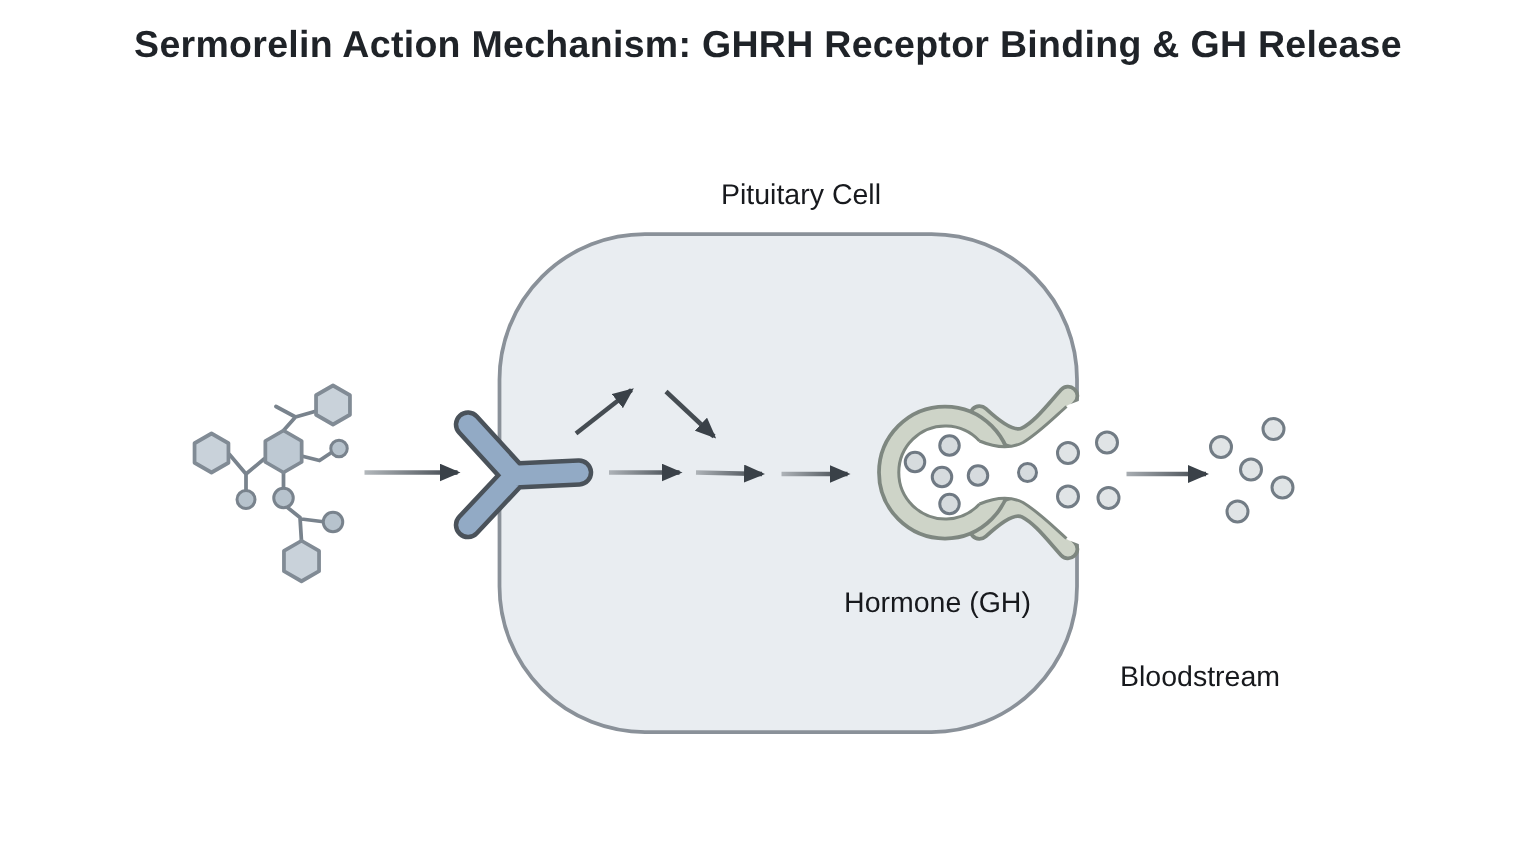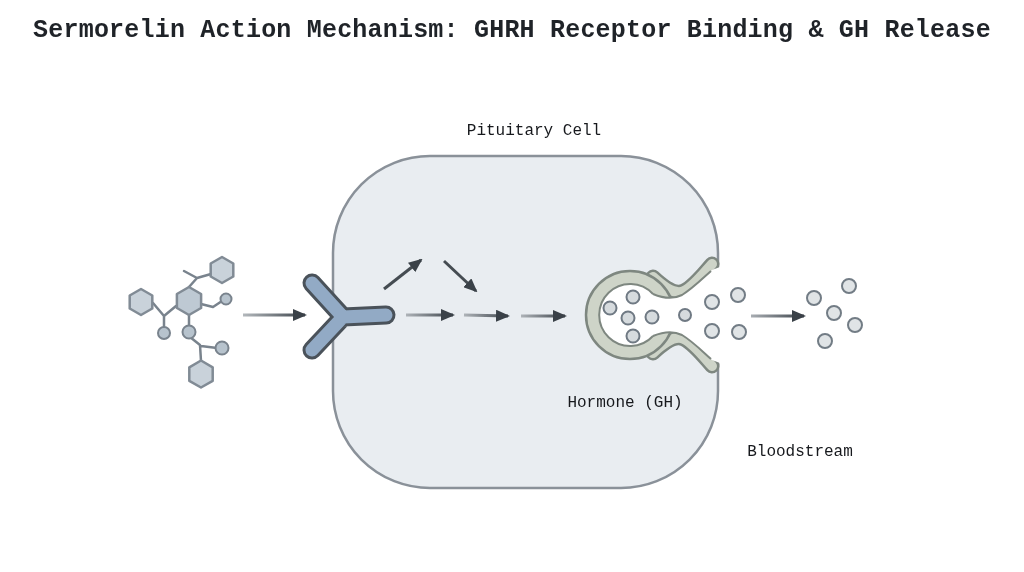--- a/index.html
+++ b/index.html
@@ -1,26 +1,26 @@
 <!DOCTYPE html>
 <html><head>
 <meta charset="utf-8">
 <style>
   html,body{margin:0;padding:0;background:#ffffff;}
   .canvas{
     position:relative;width:1024px;height:531px;background:#ffffff;overflow:hidden;
-    font-family:Liberation Mono, monospace;
+    font-family:Liberation Sans, sans-serif;
   }
   .title{
     position:absolute;top:16px;left:0;width:1024px;text-align:center;
     font-size:25px;font-weight:700;color:#1f2328;letter-spacing:.2px;margin:0;
   }
   .diagram-svg{position:absolute;left:0;top:0;width:1024px;height:572px;}
   .lbl{
-    position:absolute;color:#17191d;font-size:16px;line-height:22px;
+    position:absolute;color:#17191d;font-size:19px;line-height:22px;
     text-align:center;white-space:nowrap;
   }
   .lbl-sermorelin{left:107px;top:224px;width:150px;}
   .lbl-binding{left:210px;top:359px;width:150px;}
   .lbl-pituitary{left:459px;top:120px;width:150px;}
   .lbl-hormone{left:530px;top:370px;width:190px;white-space:normal;}
   .lbl-release{left:694px;top:349px;width:150px;}
   .lbl-bloodstream{left:725px;top:441px;width:150px;}
 </style>
 </head>

